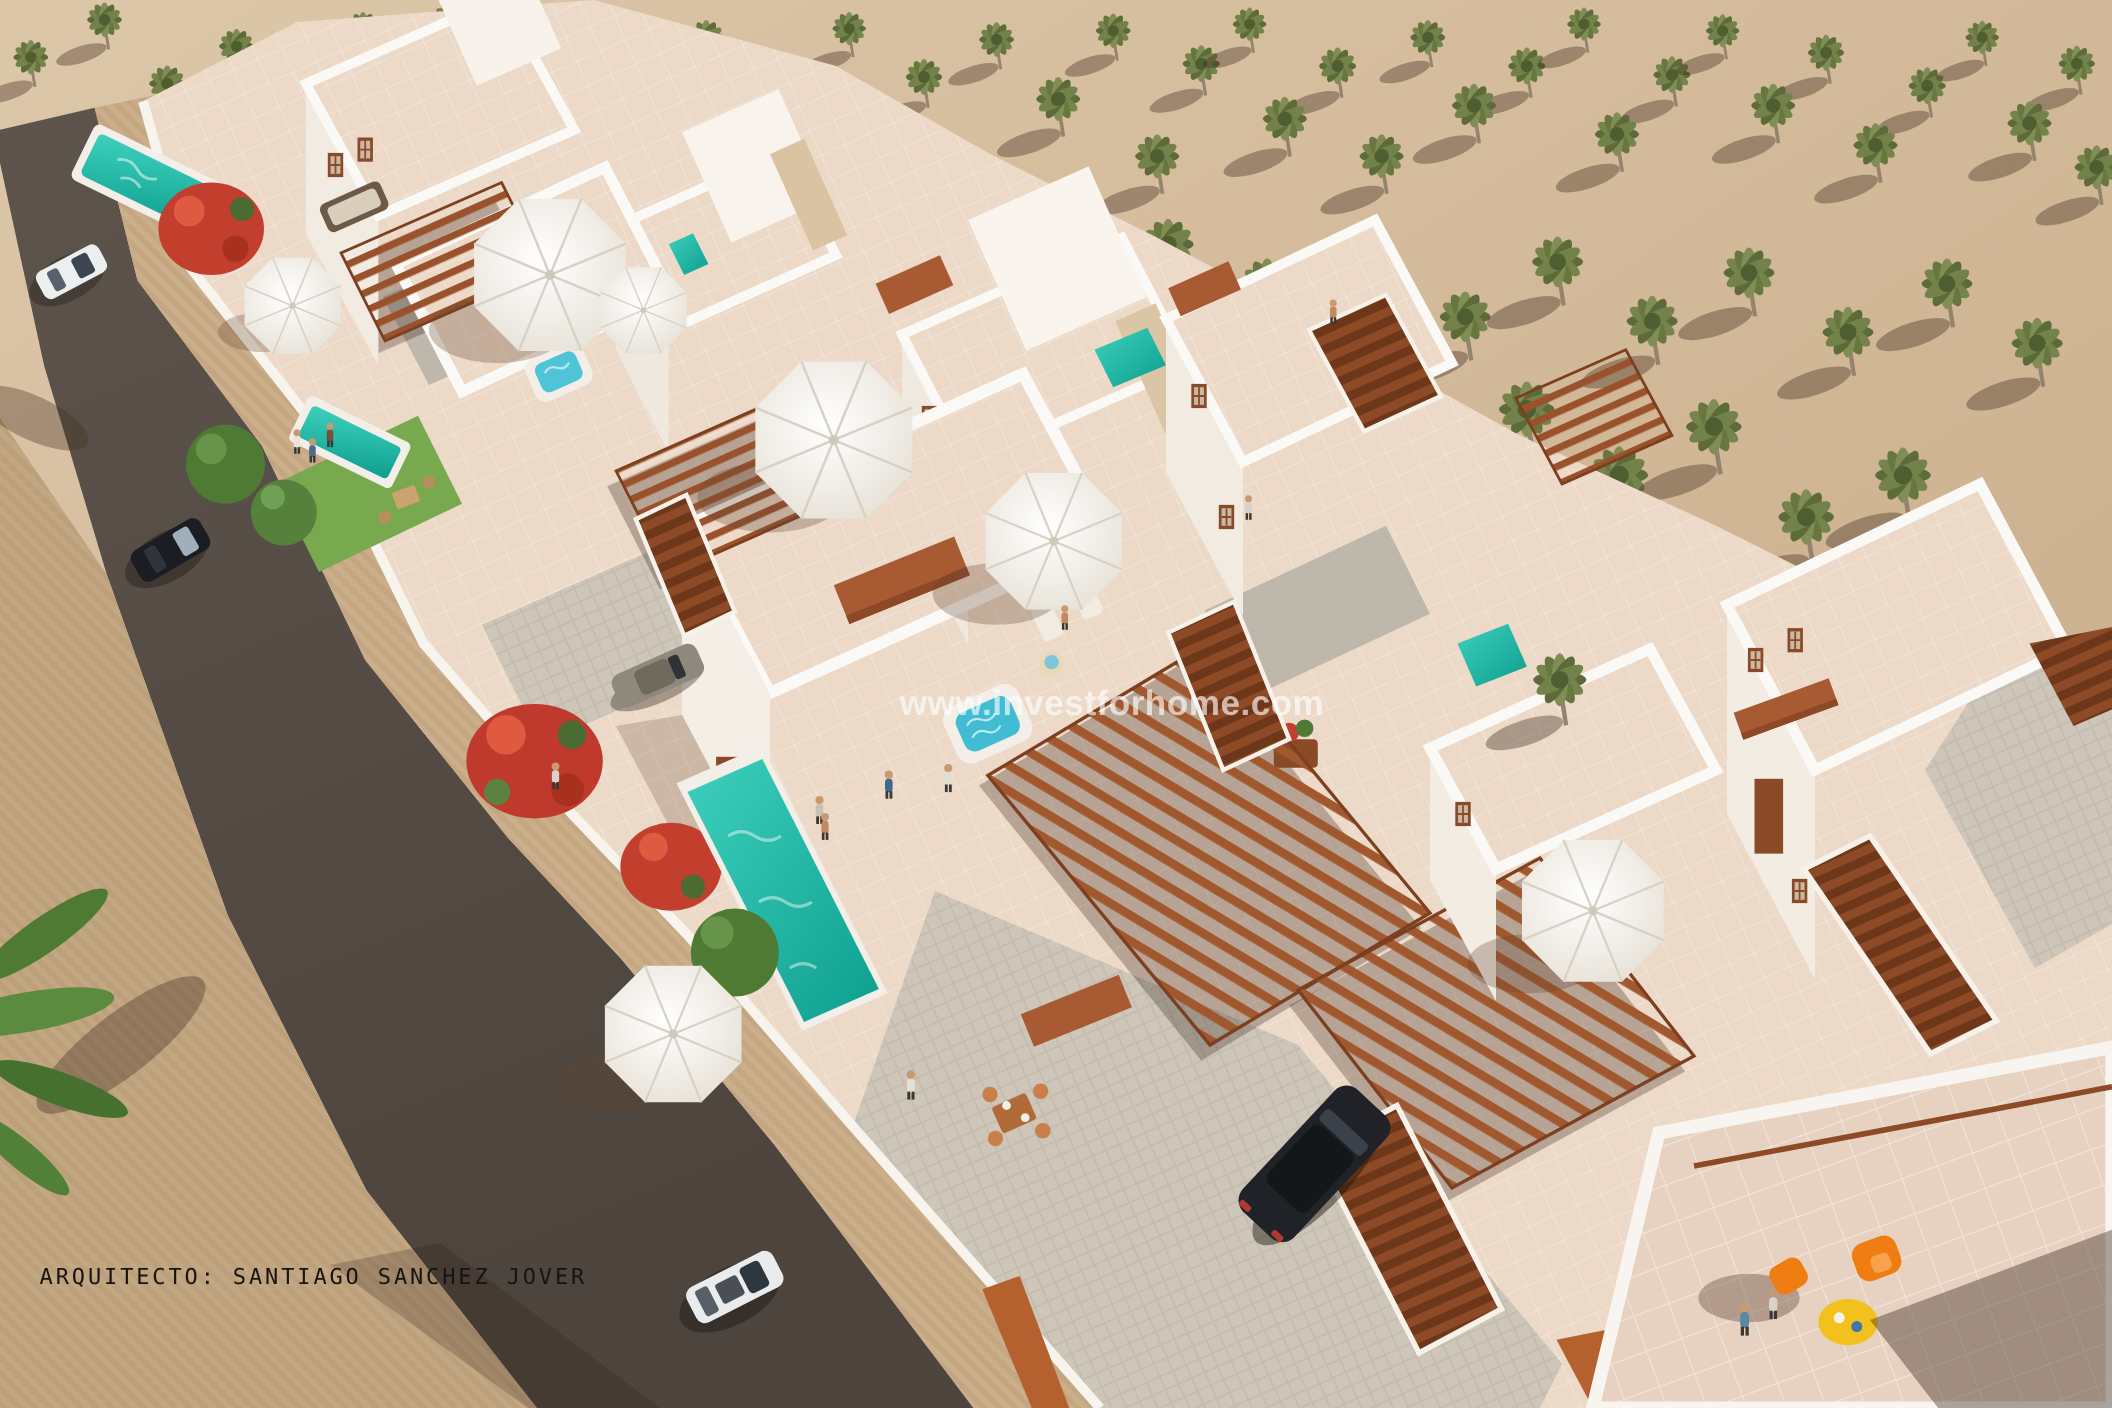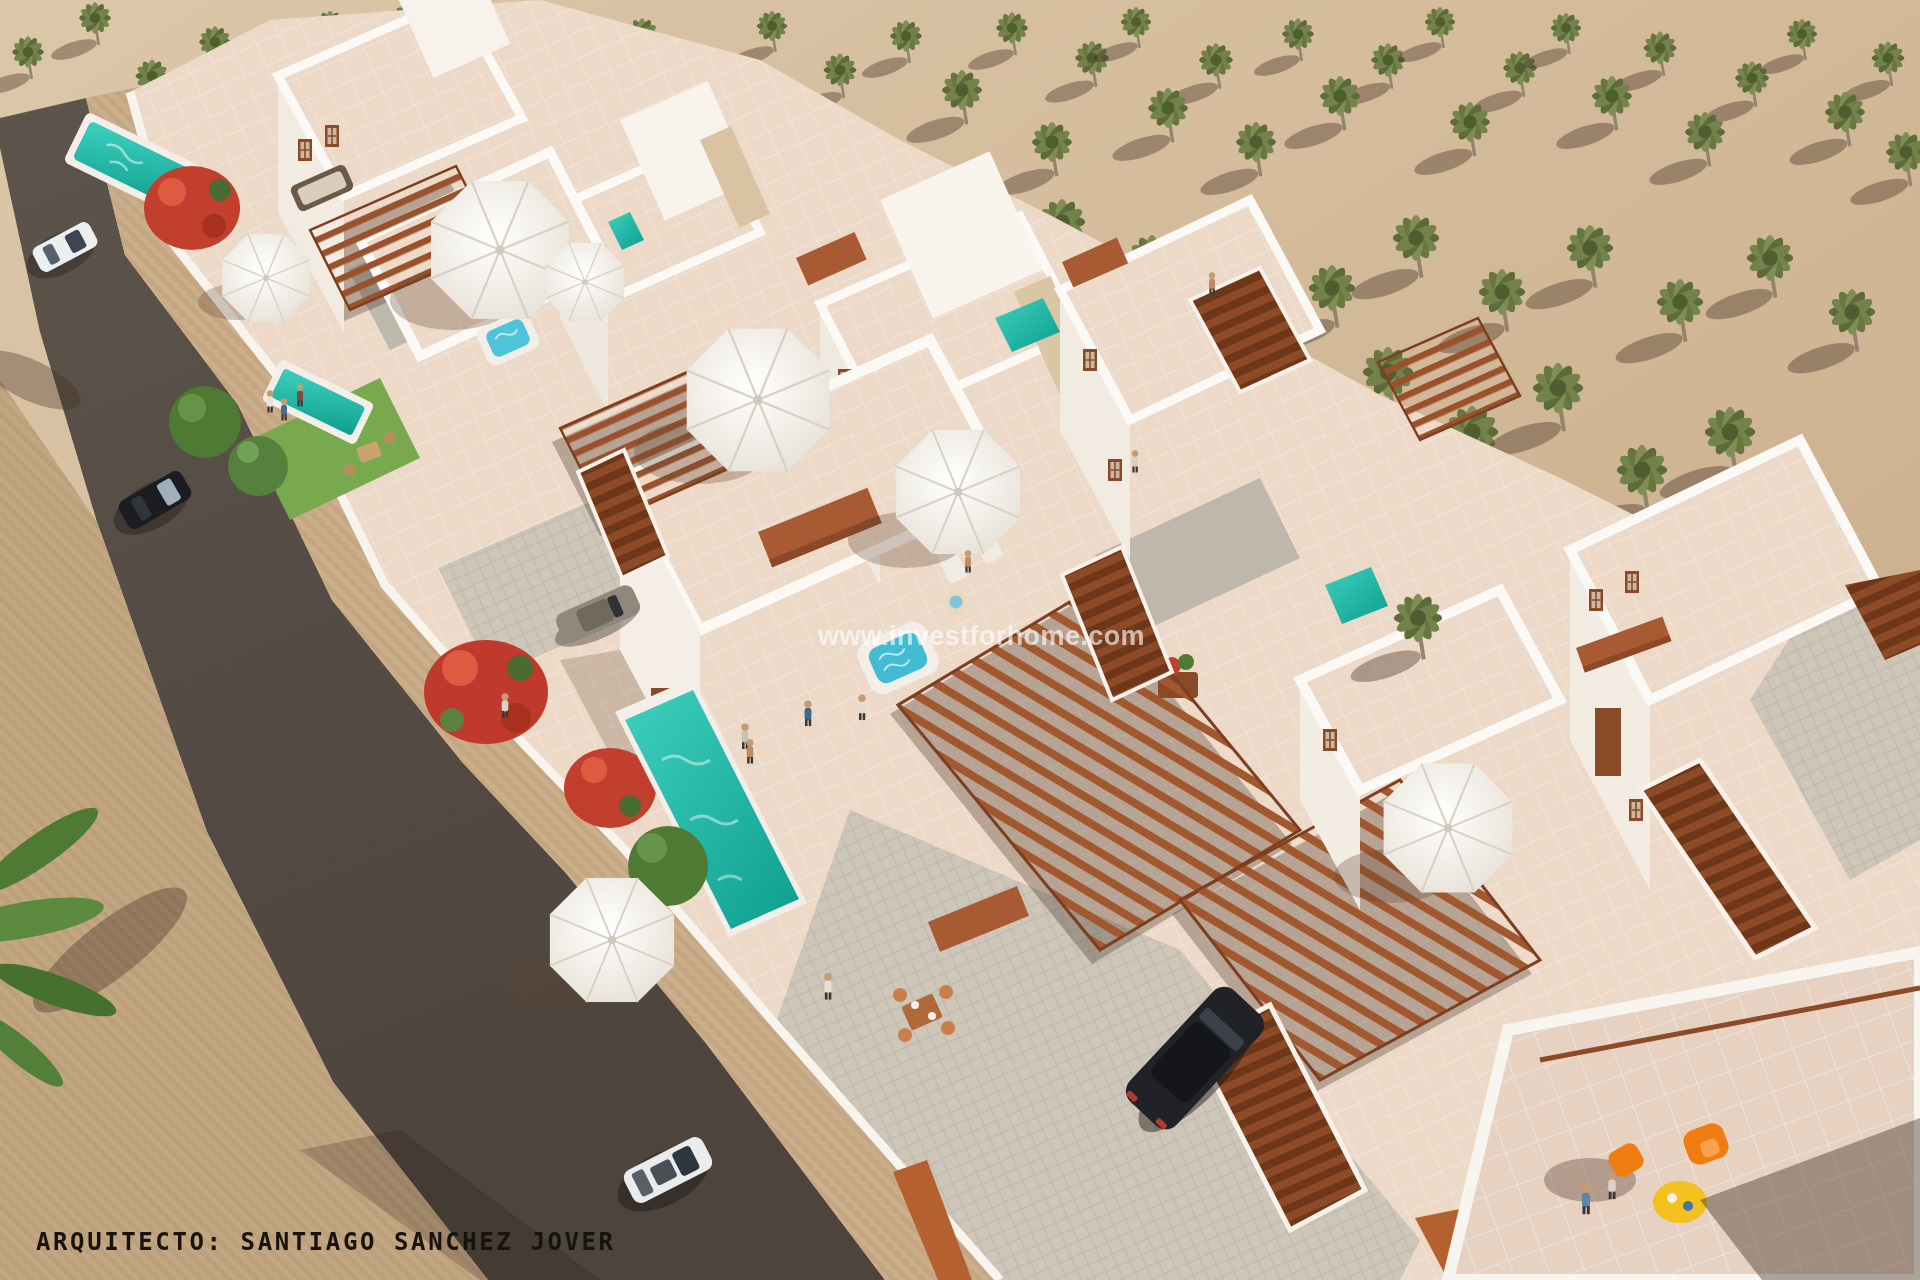--- a/index.html
+++ b/index.html
@@ -1,27 +1,27 @@
 <!DOCTYPE html>
 <html><head>
 <meta charset="utf-8">
 <style>
   html,body{margin:0;padding:0;background:#222;}
   .stage{position:relative;width:1920px;height:1280px;overflow:hidden;
          font-family:"Liberation Sans",sans-serif;background:#d5bd9e;}
   .stage svg{position:absolute;left:0;top:0;width:100%;height:100%;display:block;}
   .watermark{
     position:absolute;left:818px;top:621px;white-space:nowrap;
-    font-family:"Liberation Sans",sans-serif;font-weight:700;font-size:27px;
+    font-family:"Liberation Sans",sans-serif;font-weight:700;font-size:32px;
     color:rgba(255,255,255,0.64);letter-spacing:0.4px;user-select:none;
   }
   .credit{
-    position:absolute;left:36px;top:1228px;white-space:nowrap;
-    font-family:"DejaVu Sans Mono","Liberation Mono",monospace;font-weight:700;
-    font-size:24px;letter-spacing:2.6px;color:#17130e;user-select:none;
+    position:absolute;left:36px;top:1148px;white-space:nowrap;
+    font-family:"DejaVu Sans Mono","Liberation Mono",monospace;font-weight:400;
+    font-size:20px;letter-spacing:2.6px;color:#17130e;user-select:none;
   }
 </style>
 </head>
 <body>
 
 <div class="stage">
 <svg viewBox="0 0 1920 1280">
 <defs>
   <linearGradient id="sandGrad" x1="0" y1="0" x2="1" y2="1">
     <stop offset="0" stop-color="#dcc7a9"></stop>

